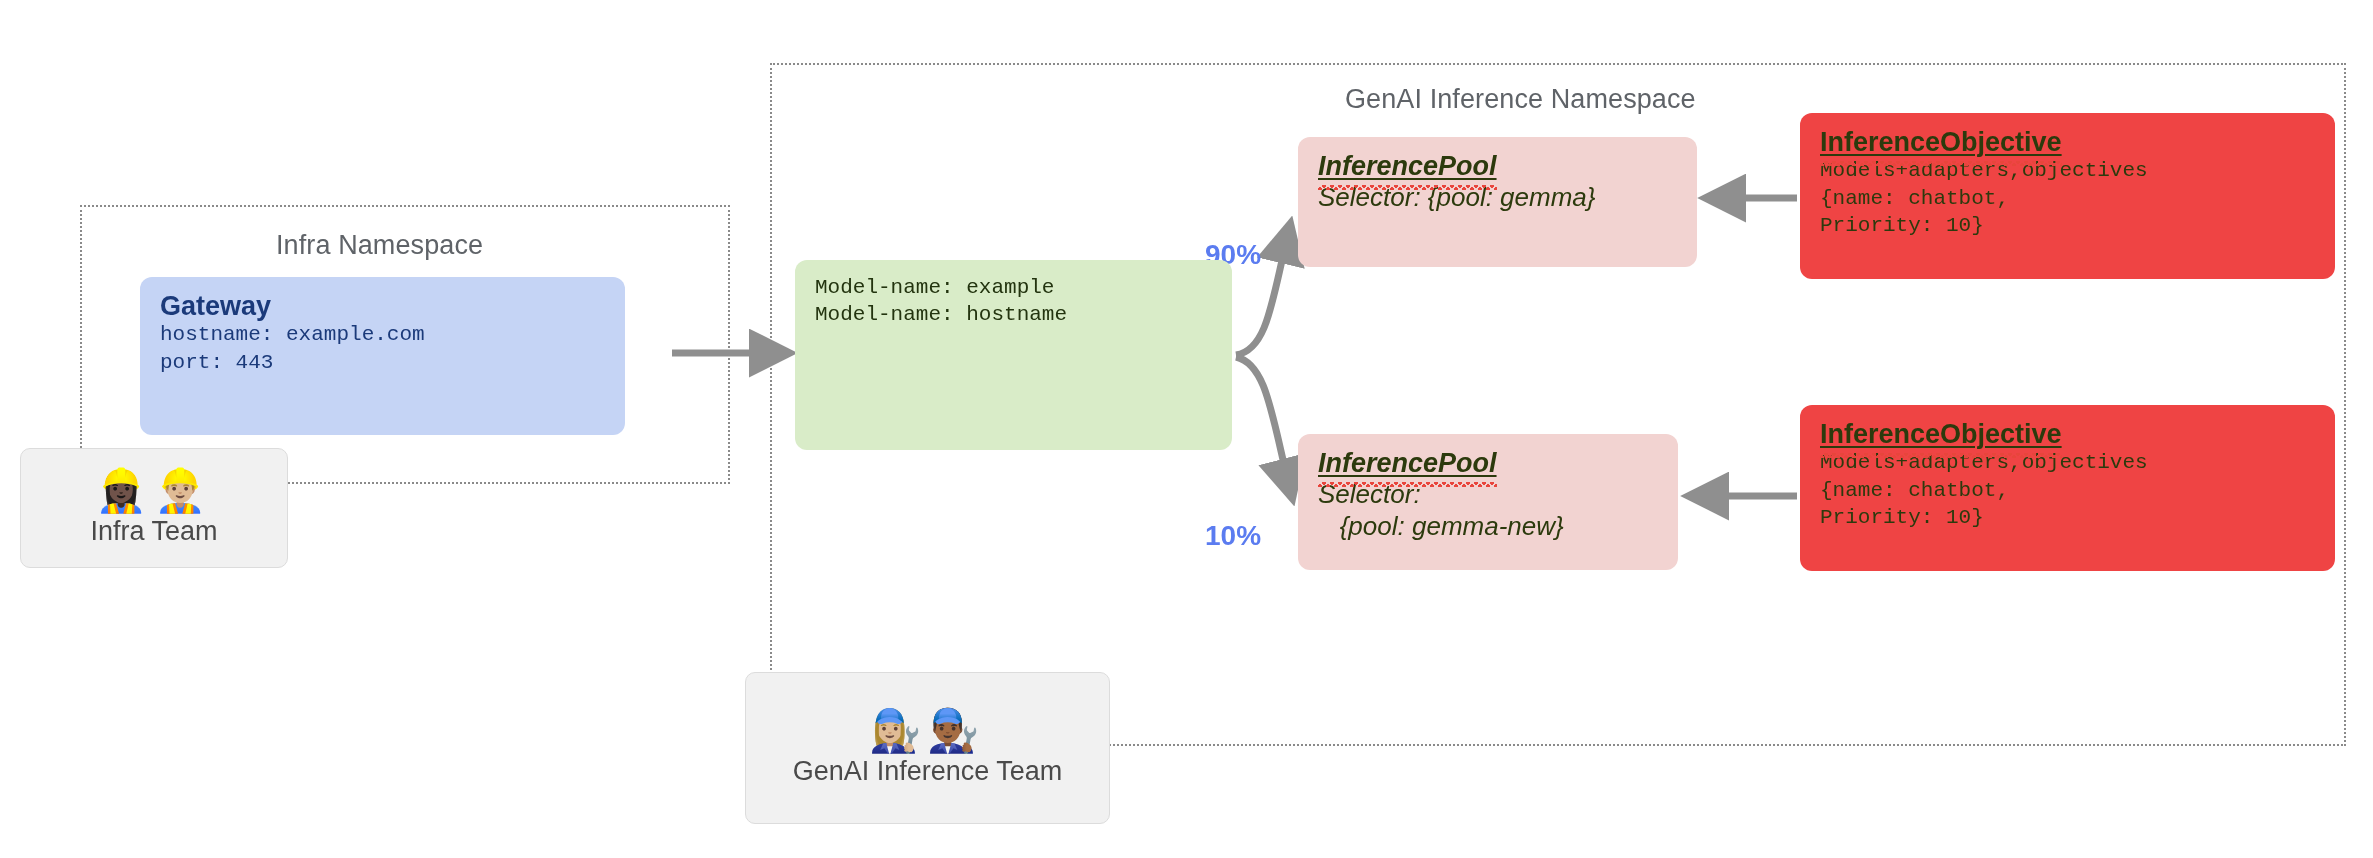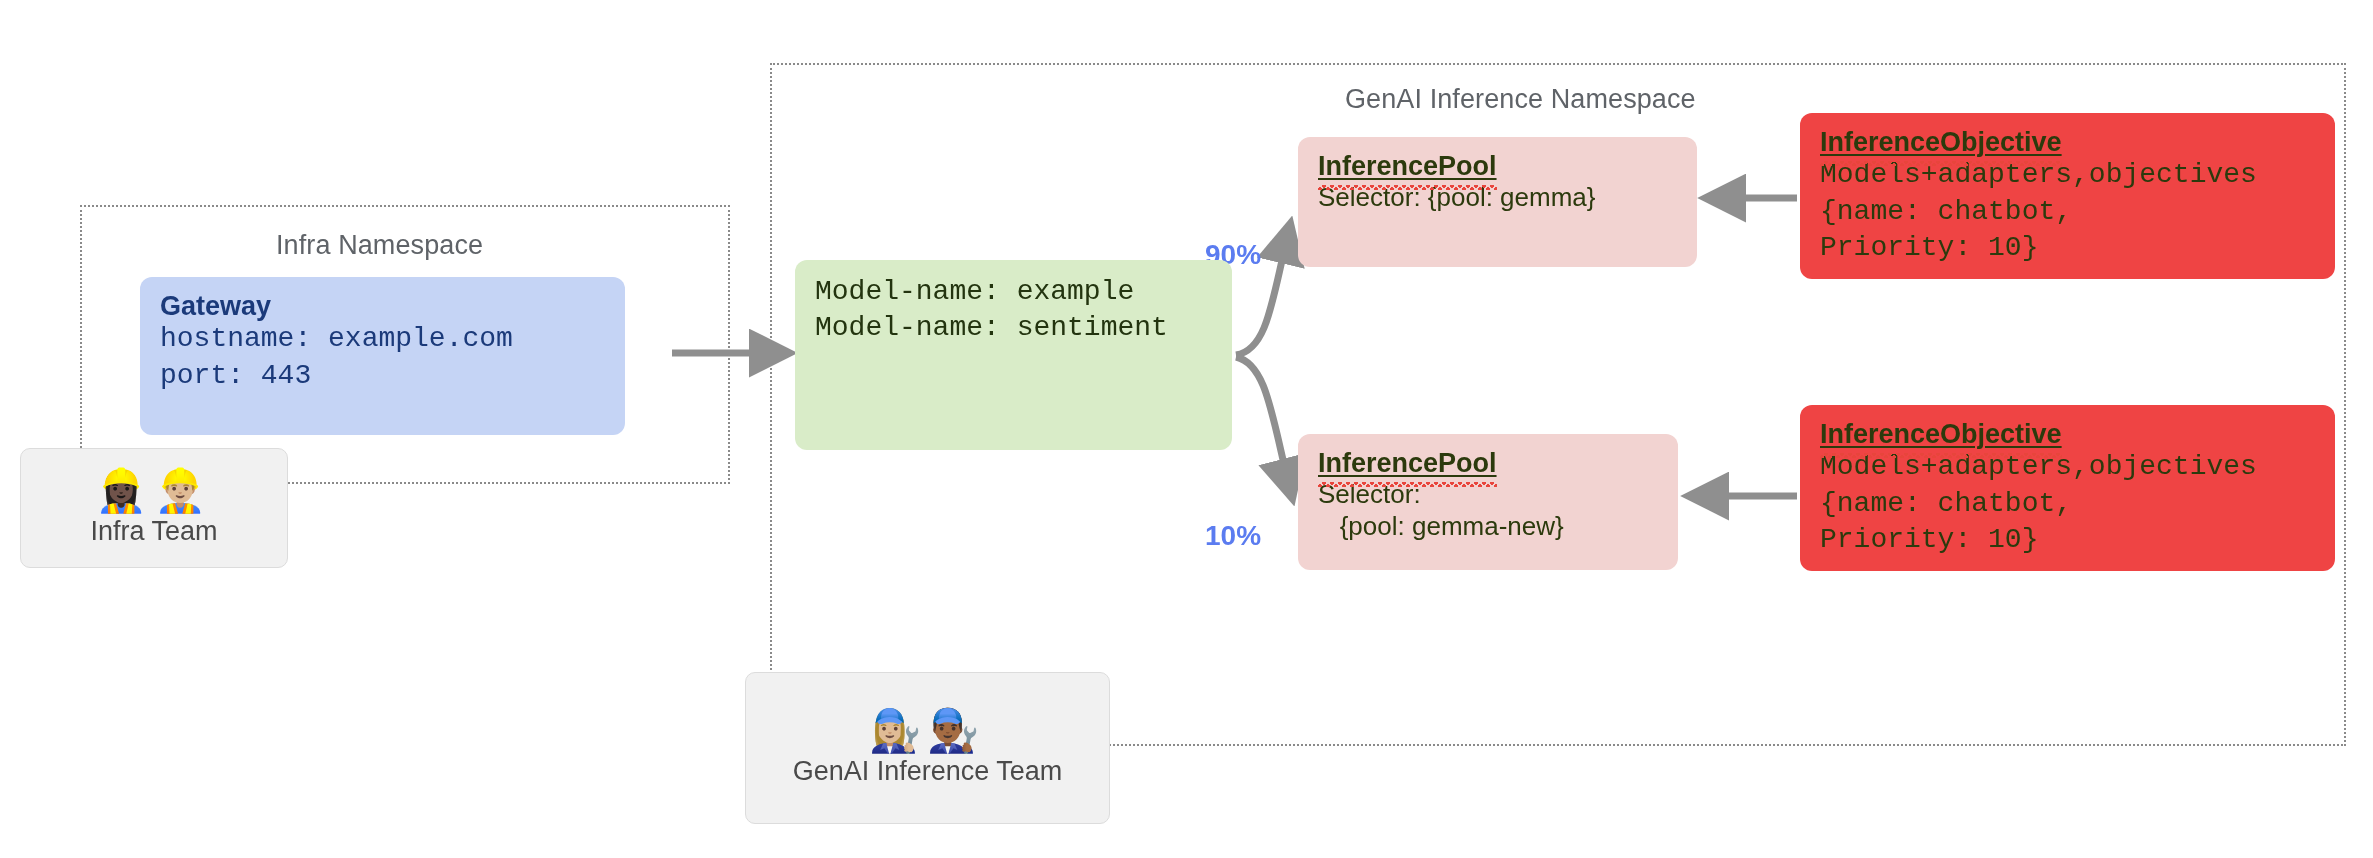--- a/index.html
+++ b/index.html
@@ -44,21 +44,21 @@
     padding: 14px 18px 16px 20px;
   }
   .card .title {
     font-size: 27px;
     font-weight: bold;
     line-height: 1.12;
     white-space: nowrap;
   }
   .card .line {
     font-family: "Liberation Mono", "DejaVu Sans Mono", monospace;
-    font-size: 28px;
+    font-size: 21px;
     line-height: 1.30;
     white-space: pre;
   }
   .card .line-sans {
     font-family: "Liberation Sans", sans-serif;
     font-size: 26px;
     line-height: 1.24;
     white-space: pre;
   }
 
@@ -88,21 +88,21 @@
   
   #gateway {
     left: 140px; top: 277px; width: 485px; height: 158px;
     background: #c5d4f5; color: #1b3a7a;
   }
   #httproute {
     left: 795px; top: 260px; width: 437px; height: 190px;
     background: #d9ecc8; color: #23340f;
   }
   .pool {
-    background: #f2d3d1; color: #2c3a0d;
+    background: #f2d3d1; color: #2c3a0d; font-style: italic;
   }
   #pool-1 { left: 1298px; top: 137px; width: 399px; height: 130px; }
   #pool-2 { left: 1298px; top: 434px; width: 380px; height: 136px; }
 
   .objective {
     background: #ef4444; color: #2c3a0d;
     width: 535px; height: 166px;
   }
   #objective-1 { left: 1800px; top: 113px; }
   #objective-2 { left: 1800px; top: 405px; }
@@ -196,21 +196,21 @@
   <div class="edge-label" id="label-10">10%</div>
 
   <div class="card" id="gateway">
     <div class="title">Gateway</div>
     <div class="line">hostname: example.com</div>
     <div class="line">port: 443</div>
   </div>
 
   <div class="card" id="httproute">
     <div class="line">Model-name: example</div>
-    <div class="line">Model-name: sentiment</div>
+    <div class="line">Model-name: hostname</div>
   </div>
 
   <div class="card pool" id="pool-1">
     <div class="title"><span class="squiggle">InferencePool</span></div>
     <div class="line-sans">Selector: {pool: gemma}</div>
   </div>
 
   <div class="card pool" id="pool-2">
     <div class="title"><span class="squiggle">InferencePool</span></div>
     <div class="line-sans">Selector:</div>

